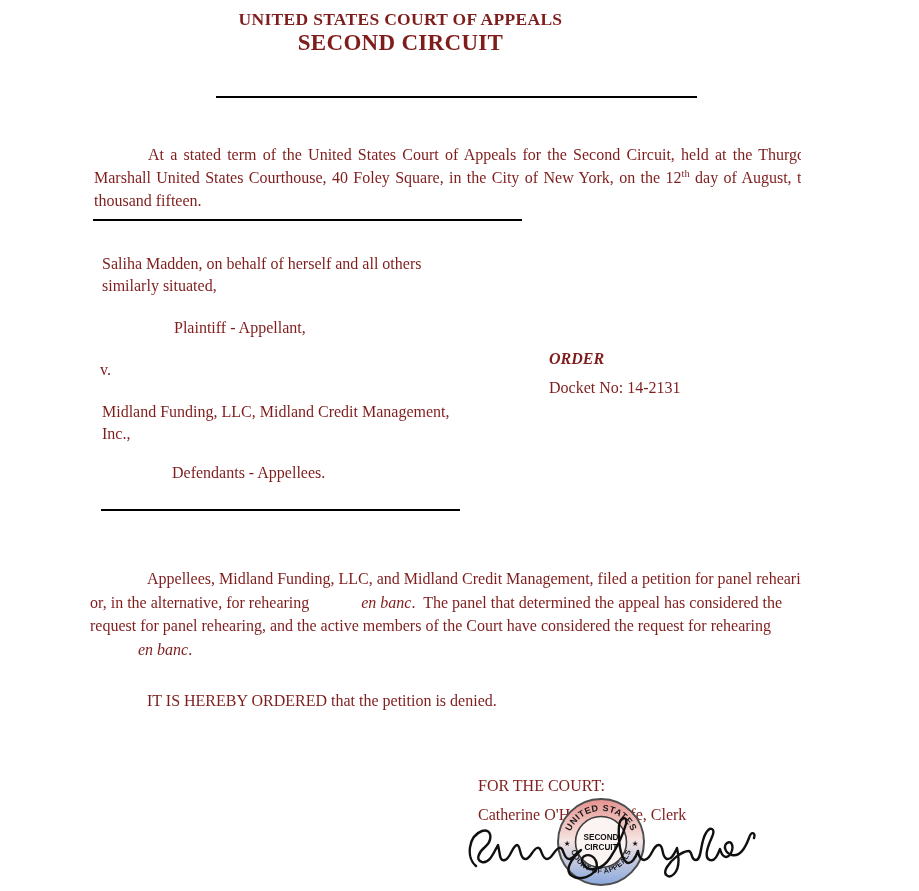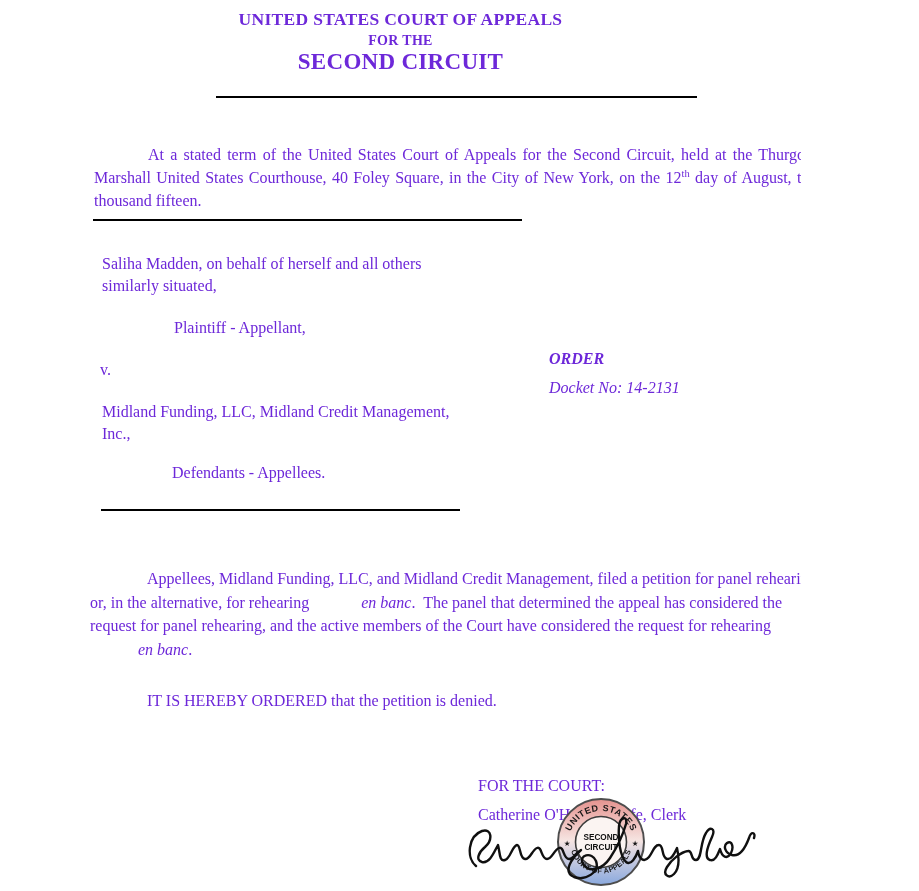--- a/index.html
+++ b/index.html
@@ -1,21 +1,21 @@
 <!DOCTYPE html>
 <html><head>
 <meta charset="utf-8">
 <style>
   html, body { margin: 0; padding: 0; background: #ffffff; }
   .page {
     position: relative;
     width: 801px;
     height: 891px;
     background: #ffffff;
-    color: #6d28d9;
+    color: #7f1d1d;
     font-family: "Liberation Serif", serif;
     overflow: hidden;
   }
   
   .title-block {
     position: absolute;
     top: 7px; left: 0; width: 100%;
     text-align: center;
     font-weight: bold;
     letter-spacing: 0.3px;
@@ -46,21 +46,21 @@
   }
 
   
   .caption-line { position: absolute; font-size: 16px; line-height: 22px; }
   .plaintiff-name  { top: 253px; left: 102px; width: 400px; }
   .plaintiff-role  { top: 317px; left: 174px; }
   .versus          { top: 359px; left: 100px; }
   .defendant-name  { top: 401px; left: 102px; width: 440px; }
   .defendant-role  { top: 462px; left: 172px; }
   .order-title     { top: 348px; left: 549px; font-weight: bold; font-style: italic; }
-  .docket-number   { top: 377px; left: 549px; font-style: italic; }
+  .docket-number   { top: 377px; left: 549px; }
 
   
   .para-body {
     position: absolute;
     top: 551px; left: 90px; width: 732px;
     font-size: 16px; line-height: 23.5px;
     text-indent: 57px;
     white-space: pre-wrap;
   }
   .italic { font-style: italic; margin-left: 48px; }
@@ -93,21 +93,20 @@
     z-index: 2;
   }
 </style>
 </head>
 <body>
 
 <div class="page">
 
   <div class="title-block">
     <div class="title-line1">UNITED STATES COURT OF APPEALS</div>
-    <div class="title-line2">FOR THE</div>
     <div class="title-line3">SECOND CIRCUIT</div>
   </div>
   <div class="rule rule-header"></div>
 
   <p class="para-term"><span>At a stated term of the United States Court of Appeals for the Second Circuit, held at the Thurgood Marshall United States Courthouse, 40 Foley Square, in the City of New York, on the 12</span><sup class="ordinal">th</sup><span> day of August, two thousand fifteen.</span></p>
   <div class="rule rule-term"></div>
 
   <div class="caption-line plaintiff-name">
     <div>Saliha Madden, on behalf of herself and all others</div>
     <div>similarly situated,</div>

